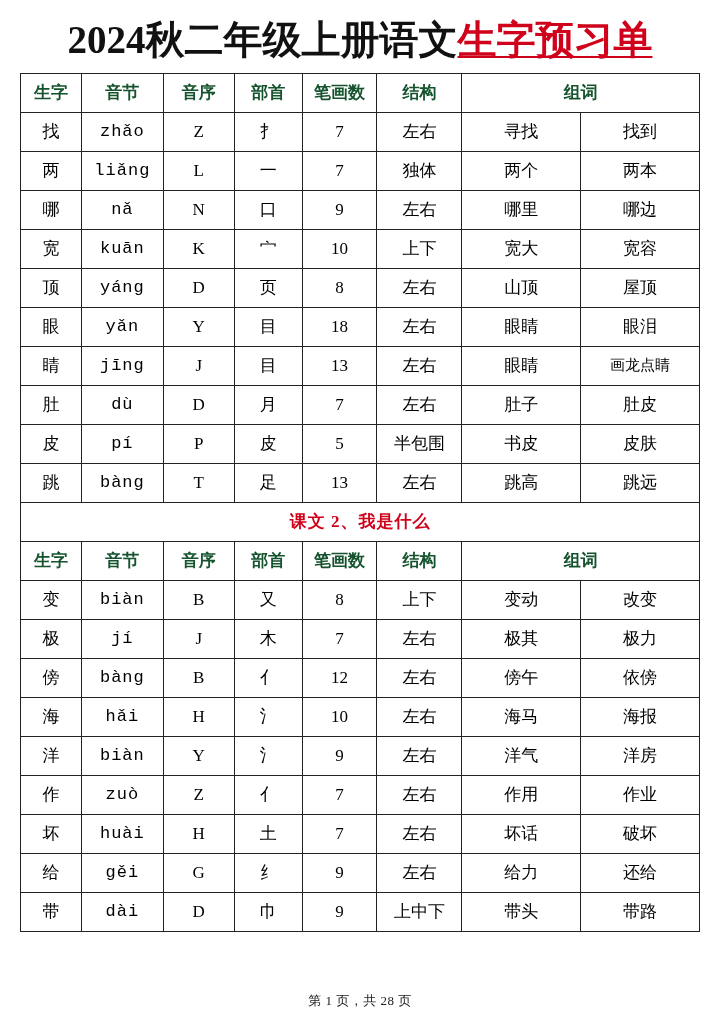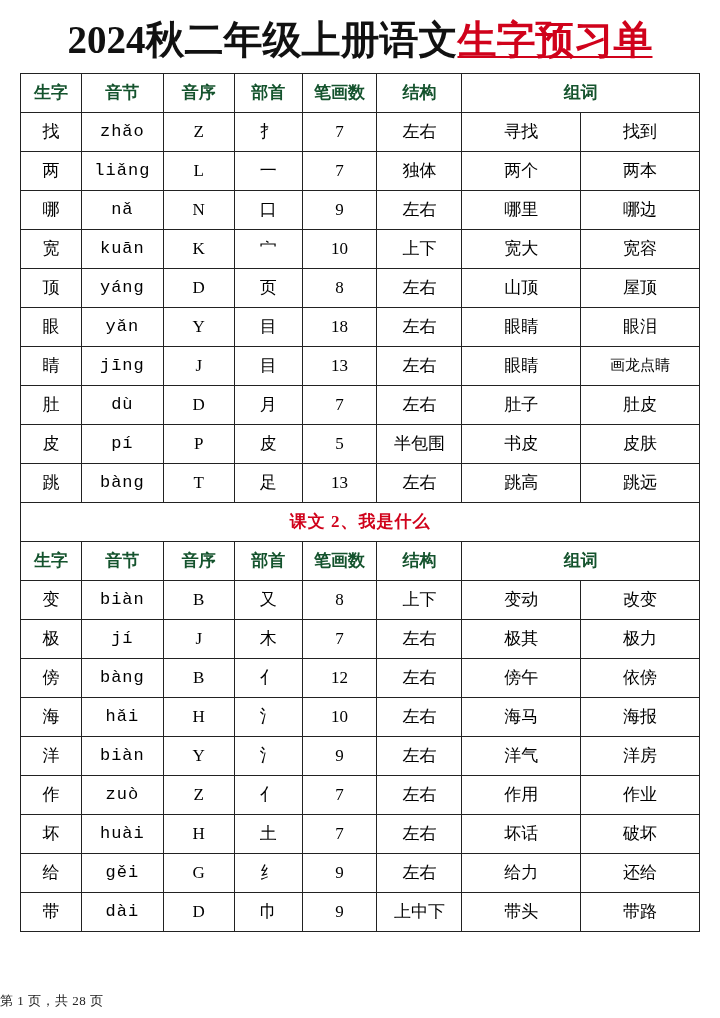--- a/index.html
+++ b/index.html
@@ -93,21 +93,21 @@
   col.c5 { width: 11.0%; }
   col.c6 { width: 12.5%; }
   col.c7 { width: 17.5%; }
   col.c8 { width: 17.5%; }
   
   .footer {
     position: absolute;
     left: 0;
     right: 0;
     bottom: 8px;
-    text-align: left;
+    text-align: center;
     font-size: 13px;
     font-family: "Liberation Serif", serif;
     color: #222;
     letter-spacing: 0.5px;
   }
 </style>
 </head>
 <body>
 
 <div class="page">

